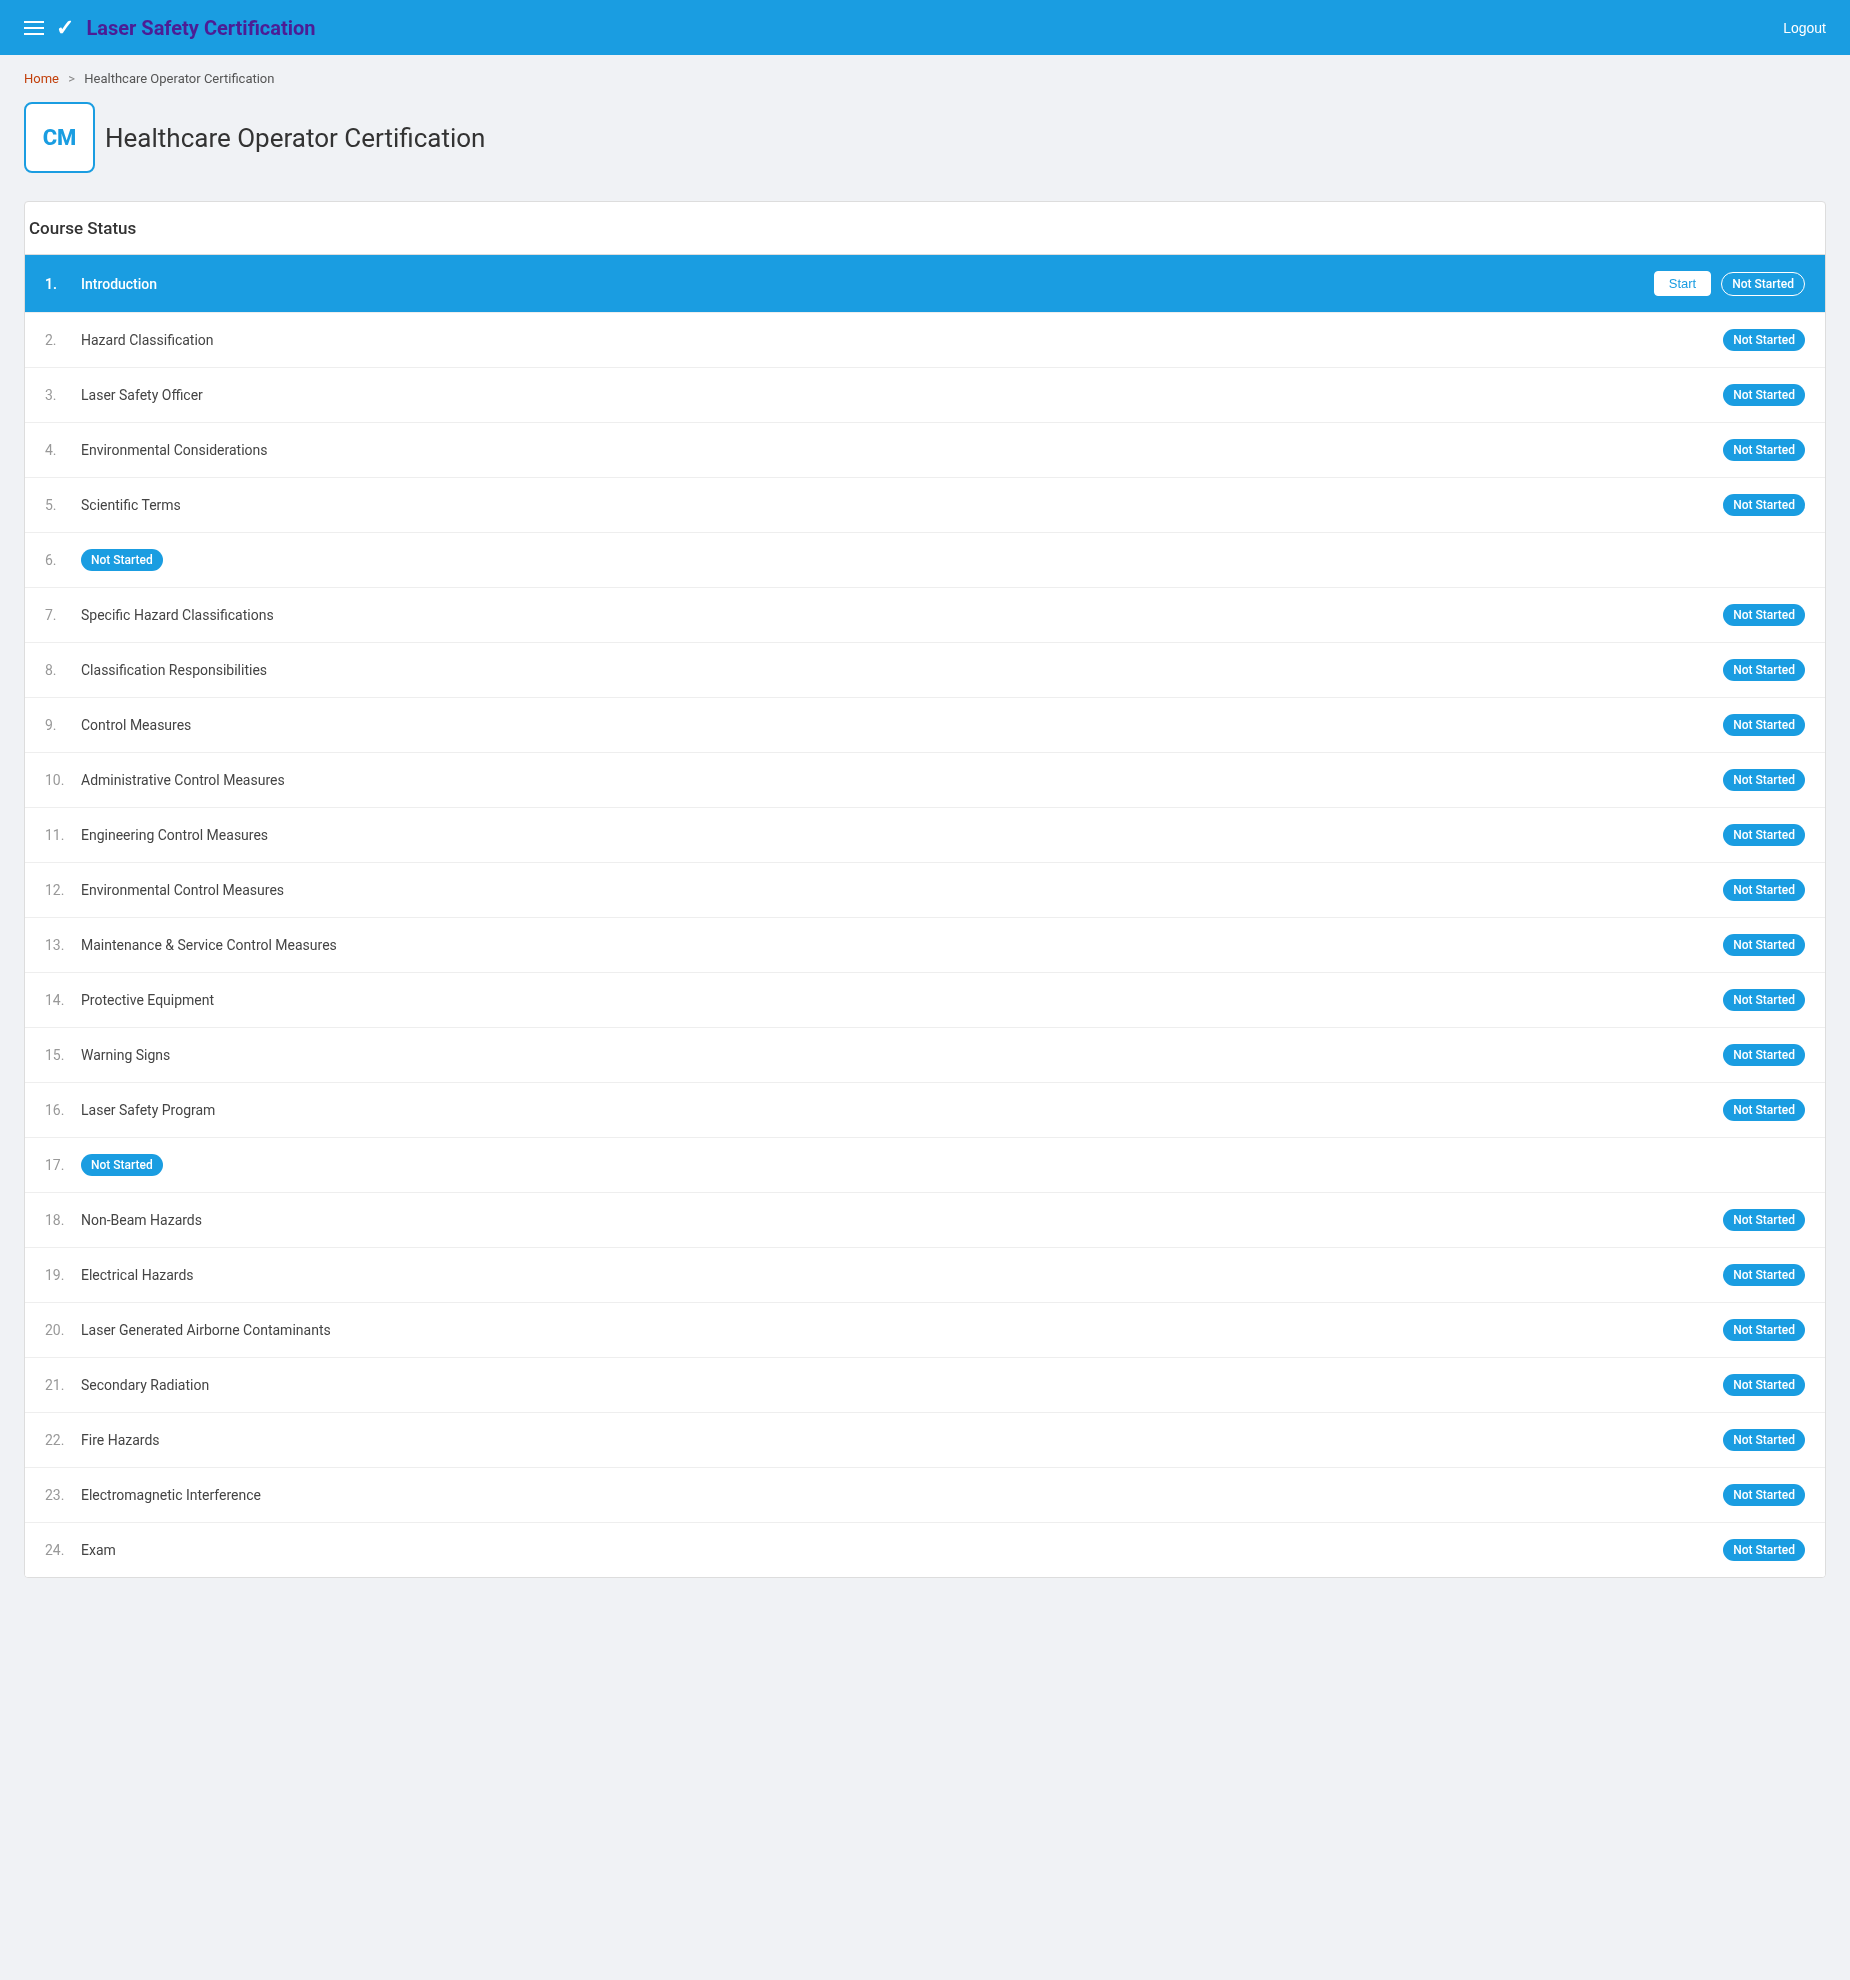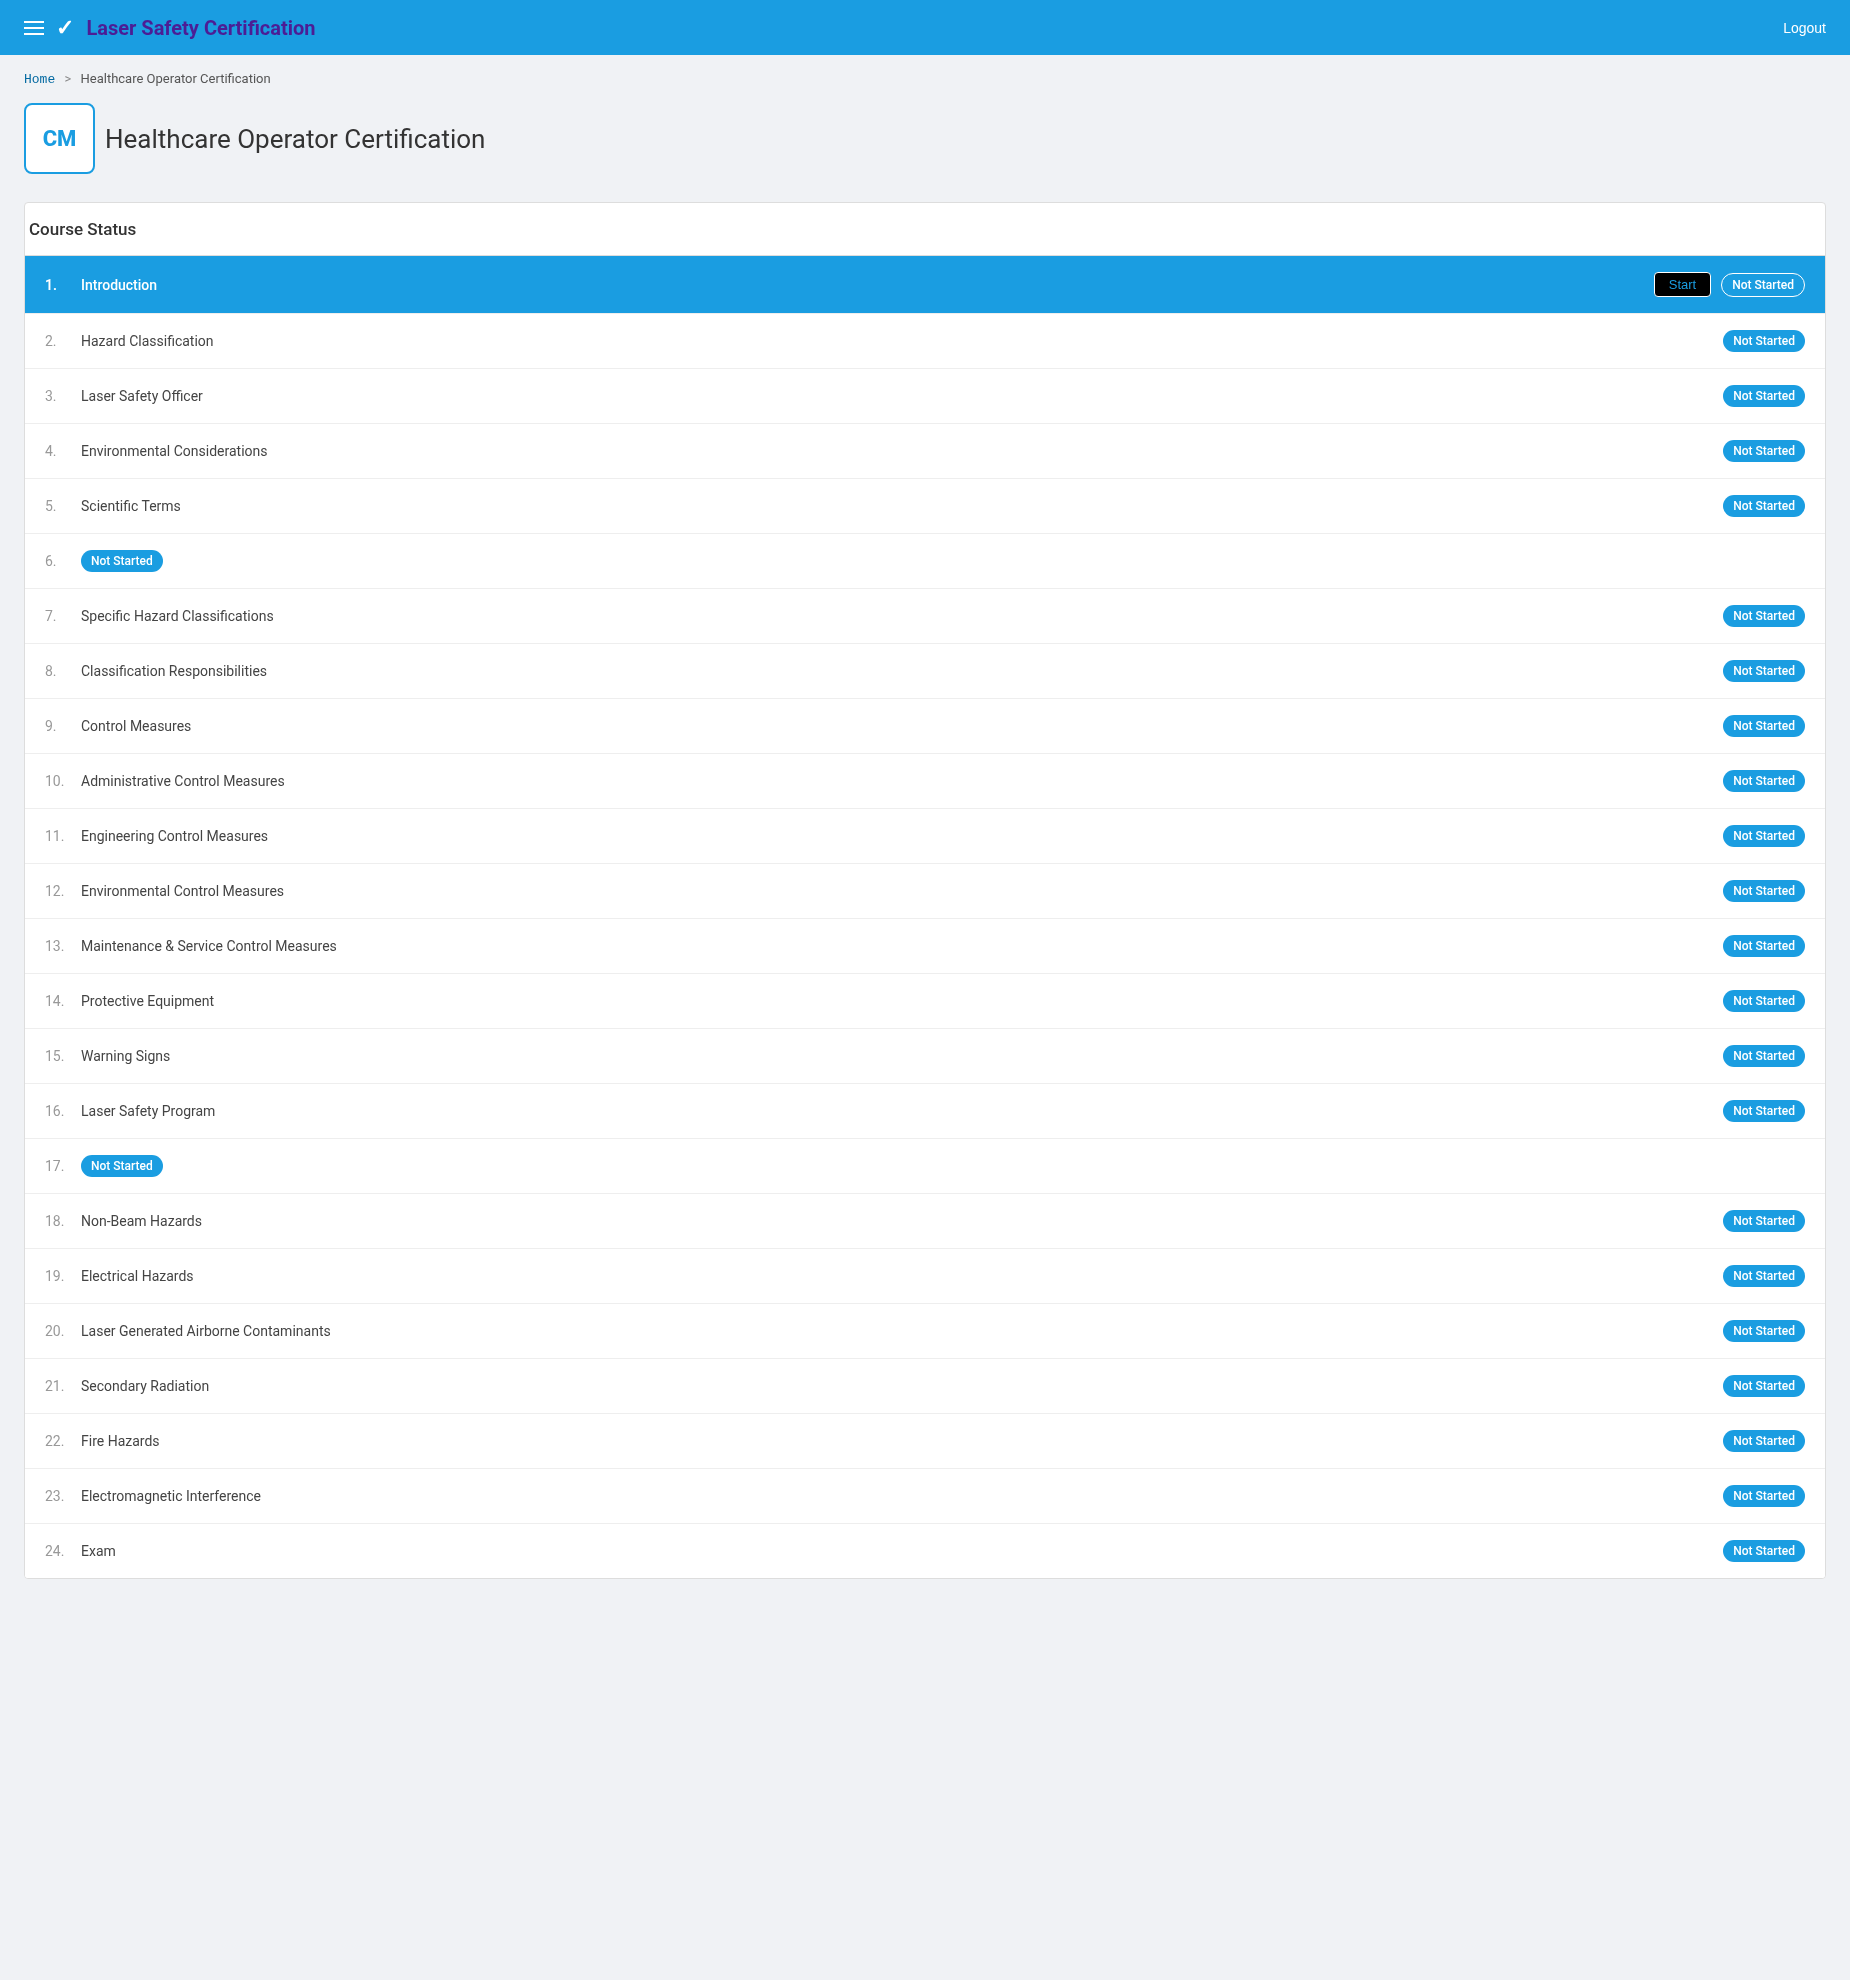--- a/index.html
+++ b/index.html
@@ -68,23 +68,22 @@
 
     
     .breadcrumb {
       padding: 16px 24px;
       font-size: 13px;
       color: #555;
       background: #f0f2f5;
     }
 
     .breadcrumb a {
-      color: #0369a1;
+      color: #c2410c;
       text-decoration: none;
-      font-family: Liberation Mono, monospace;
     }
 
     .breadcrumb-separator {
       margin: 0 6px;
       color: #888;
     }
 
     
     .main-content {
       padding: 0 24px 40px;
@@ -177,21 +176,21 @@
     }
 
     .course-item-actions {
       display: flex;
       align-items: center;
       gap: 10px;
       flex-shrink: 0;
     }
 
     .start-btn {
-      background: #000000;
+      background: #ffffff;
       color: #1a9de1;
       border: 1px solid white;
       border-radius: 4px;
       padding: 4px 14px;
       font-size: 13px;
       font-weight: 500;
       cursor: pointer;
     }
 
     .status-badge {

